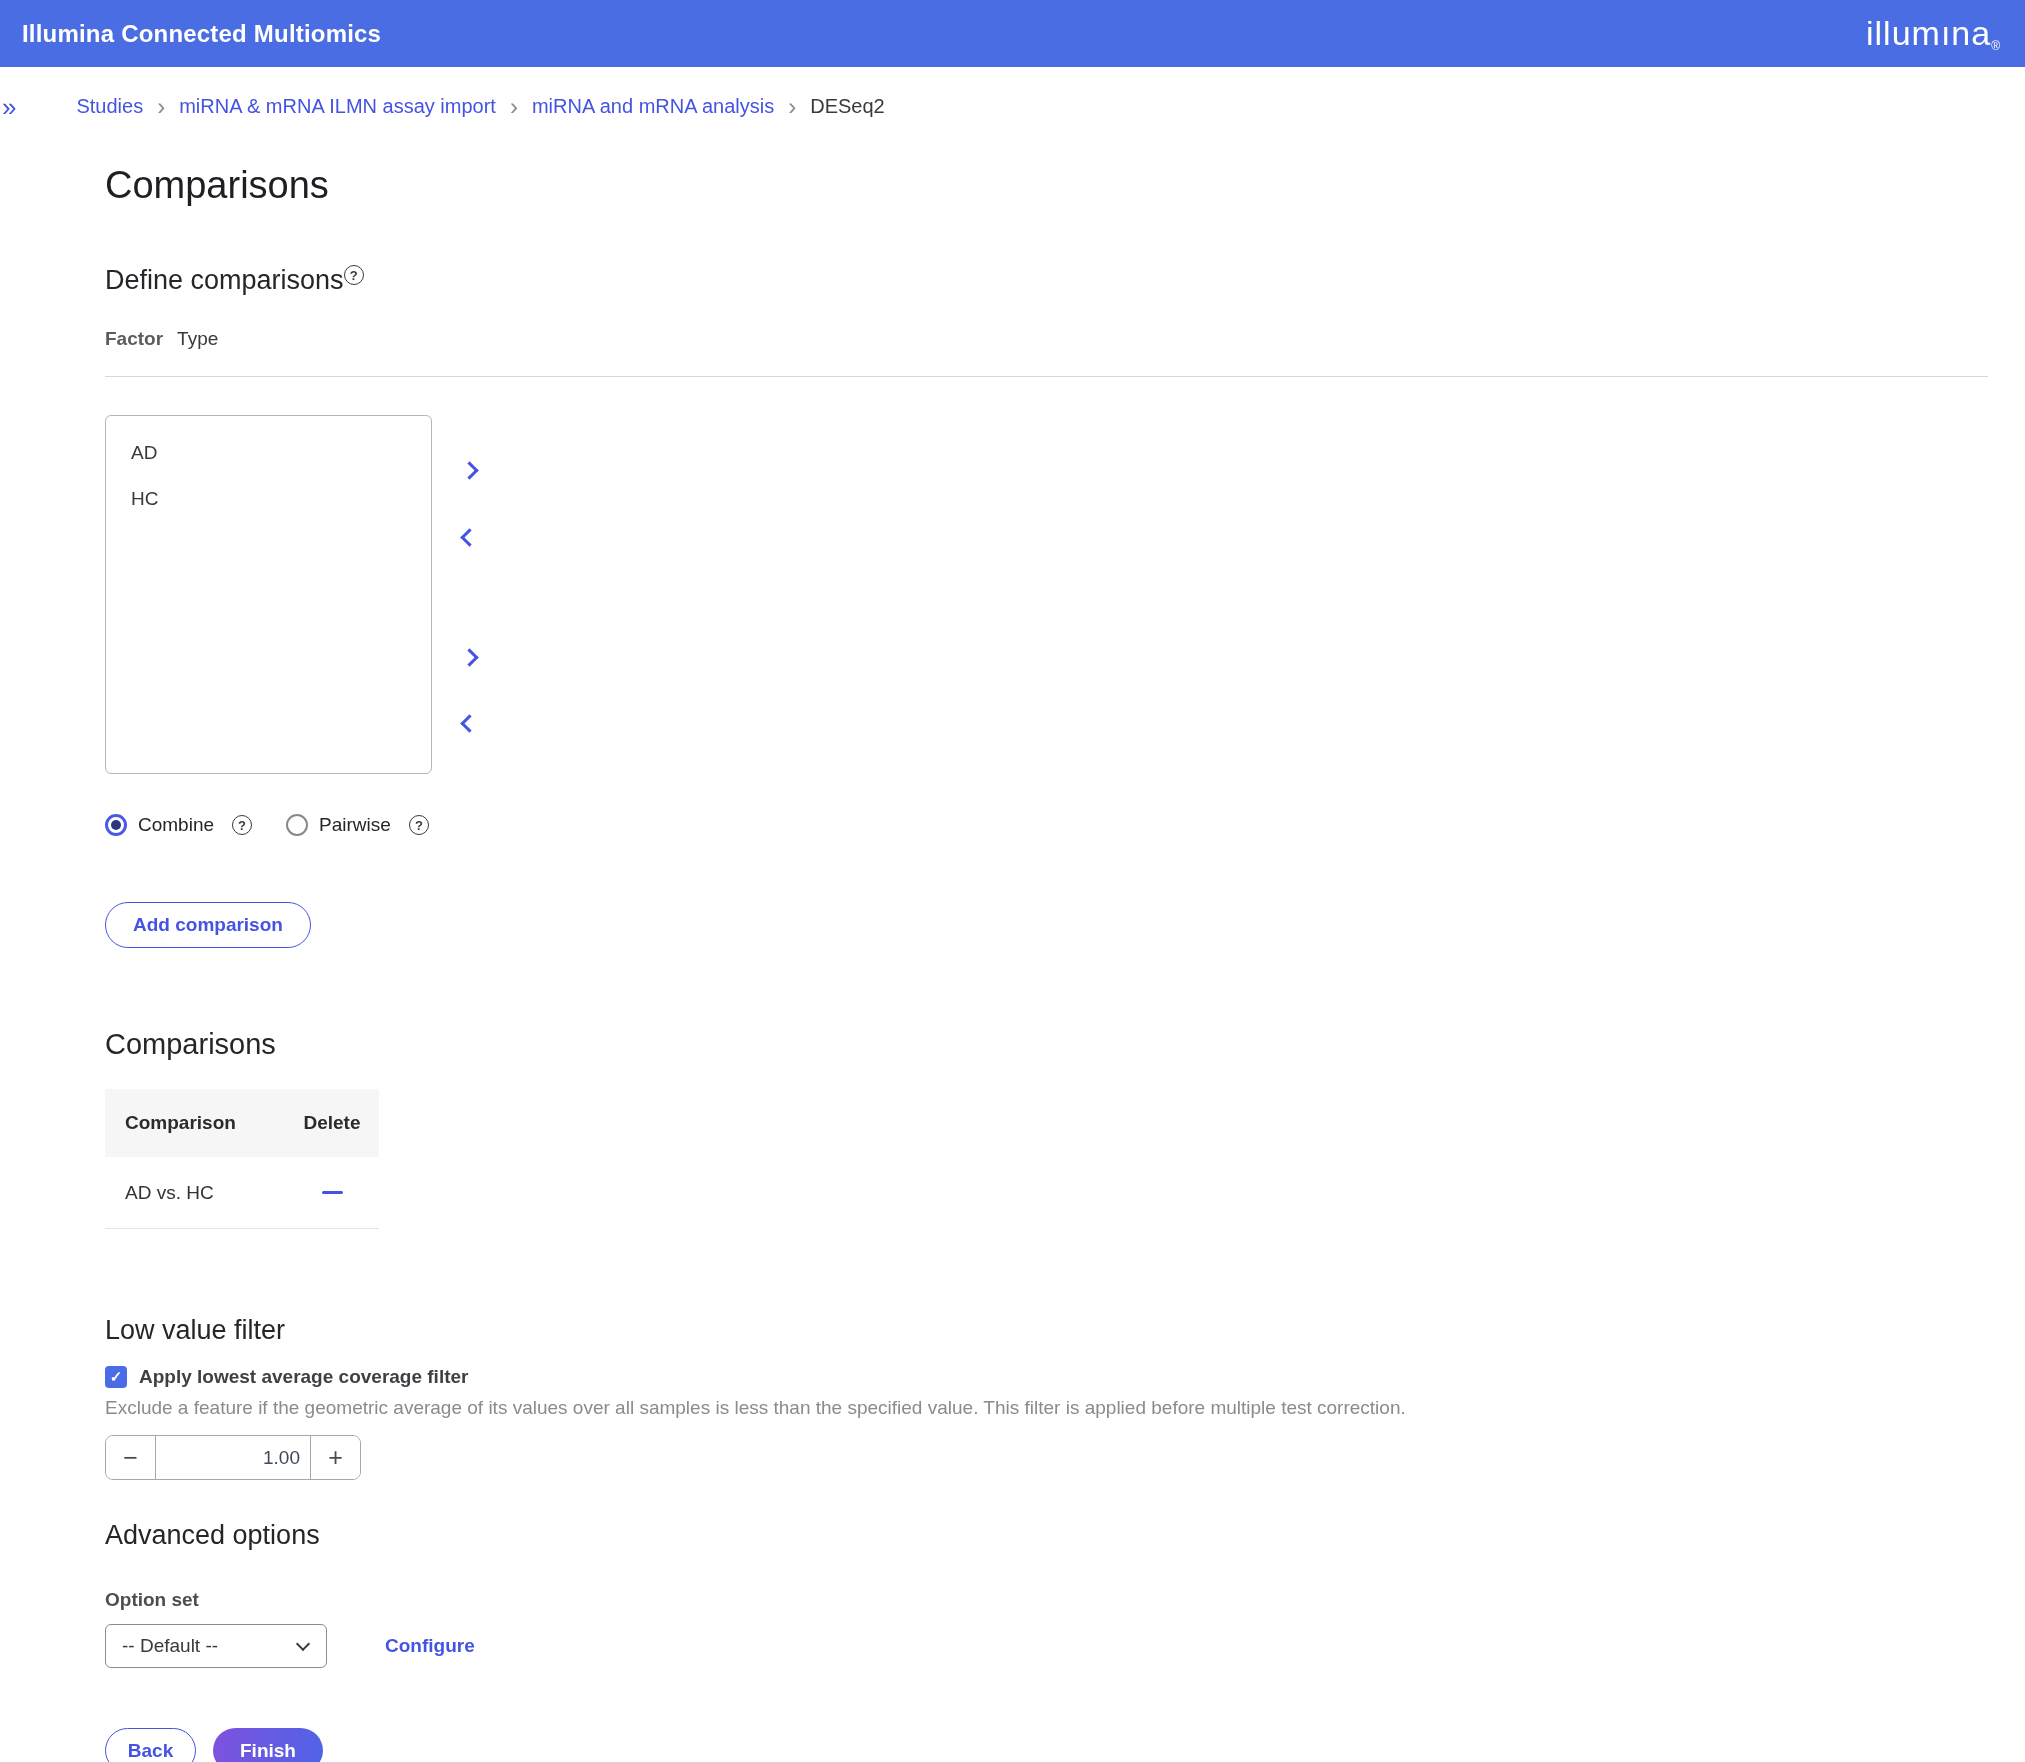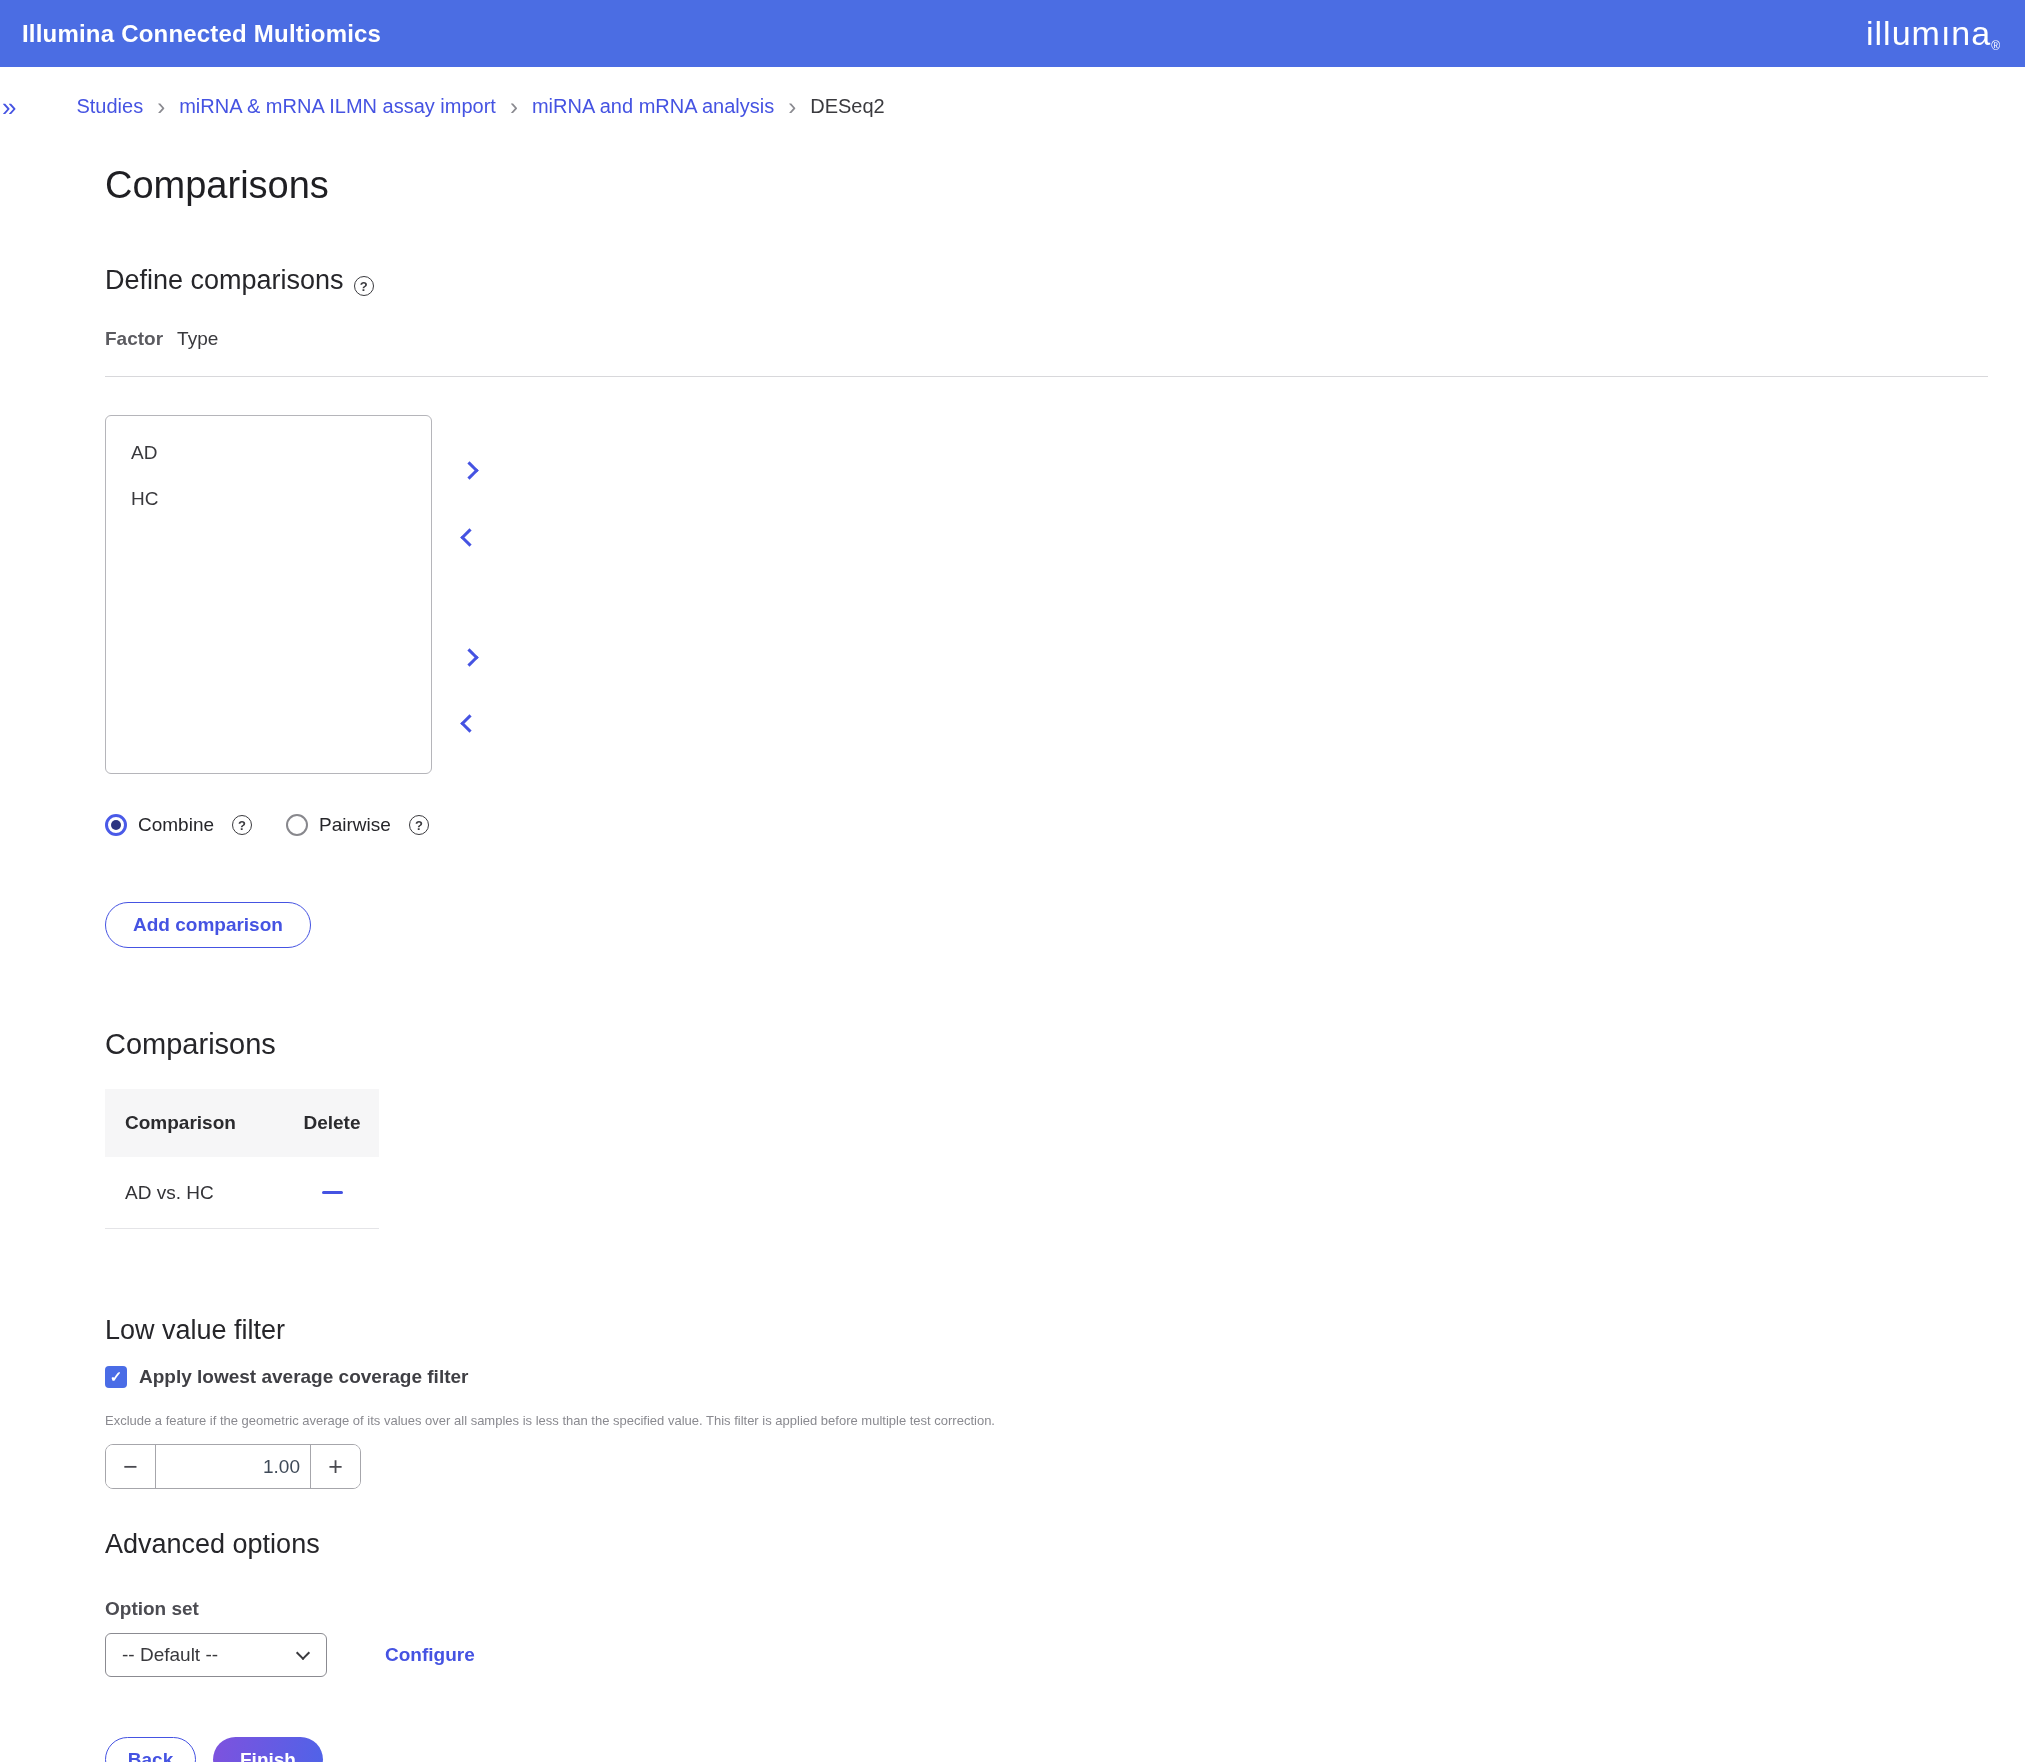--- a/index.html
+++ b/index.html
@@ -17,21 +17,21 @@
   .expand-ic { color:#4553e2; font-size:26px; line-height:20px; margin-left:2px; cursor:pointer; }
   .crumbs { margin-left:60px; display:flex; align-items:center; gap:14px; }
   .crumb-link { color:#4553e2; cursor:pointer; }
   .crumb-sep { color:#8a8a90; font-size:24px; line-height:20px; }
   .crumb-current { color:#3a3a3e; }
 
   
   .content { margin:0 37px 0 105px; }
   .h1 { margin-top:46px; font-size:38px; font-weight:400; color:#1f1f23; }
   .h2 { font-size:27px; font-weight:400; color:#26262a; }
-  .define-h2 { margin-top:58px; display:flex; align-items:flex-end; gap:10px; }
+  .define-h2 { margin-top:58px; display:flex; align-items:flex-start; }
   .help-ic { width:20px; height:20px; border:1.6px solid #3a3a3e; border-radius:50%; color:#3a3a3e;
              font-size:13px; font-weight:700; display:inline-flex; align-items:center; justify-content:center; cursor:pointer; }
   .factor-row { margin-top:32px; display:flex; gap:14px; font-size:19px; }
   .factor-name { font-weight:700; color:#5b5b60; }
   .factor-val { color:#39393d; }
   .divider { margin-top:26px; border-top:1px solid #d8d8db; }
 
   
   .transfer { margin-top:38px; display:flex; }
   .src-list { width:327px; height:359px; border:1px solid #b5b5ba; border-radius:6px; padding-top:14px; background:#fff; }
@@ -73,21 +73,21 @@
   .t-col1 { flex:1; padding-left:20px; }
   .t-col2 { width:94px; display:flex; justify-content:center; }
   .del-dash { width:21px; height:3px; border-radius:2px; background:#4553e2; cursor:pointer; }
 
   
   .lvf-h2 { margin-top:86px; }
   .check-row { margin-top:20px; display:flex; align-items:center; }
   .checkbox { width:22px; height:22px; border-radius:4px; background:#4a6ce6; color:#fff; font-size:15px; font-weight:700;
               display:flex; align-items:center; justify-content:center; cursor:pointer; }
   .check-label { margin-left:12px; font-size:19px; font-weight:700; color:#3f3f44; cursor:pointer; }
-  .lvf-desc { margin-top:25px; font-size:13px; color:#8a8a90; }
+  .lvf-desc { margin-top:9px; font-size:19px; color:#8a8a90; }
   .stepper { margin-top:16px; width:256px; height:45px; border:1px solid #a6a6ab; border-radius:8px; display:flex; overflow:hidden; background:#fff; }
   .step-btn { width:49px; display:flex; align-items:center; justify-content:center; font-size:25px; color:#4a4a50; cursor:pointer; background:#fff; border:none; }
   .step-val { flex:1; border-left:1px solid #a6a6ab; border-right:1px solid #a6a6ab; display:flex; align-items:center;
               justify-content:flex-end; padding-right:10px; font-size:19px; color:#3f4a58; }
 
   
   .adv-h2 { margin-top:40px; }
   .opt-label { margin-top:38px; font-size:19px; font-weight:700; color:#4c4c52; }
   .opt-row { margin-top:13px; display:flex; align-items:center; }
   .select { width:222px; height:44px; border:1px solid #8b8b91; border-radius:6px; display:flex; align-items:center;

